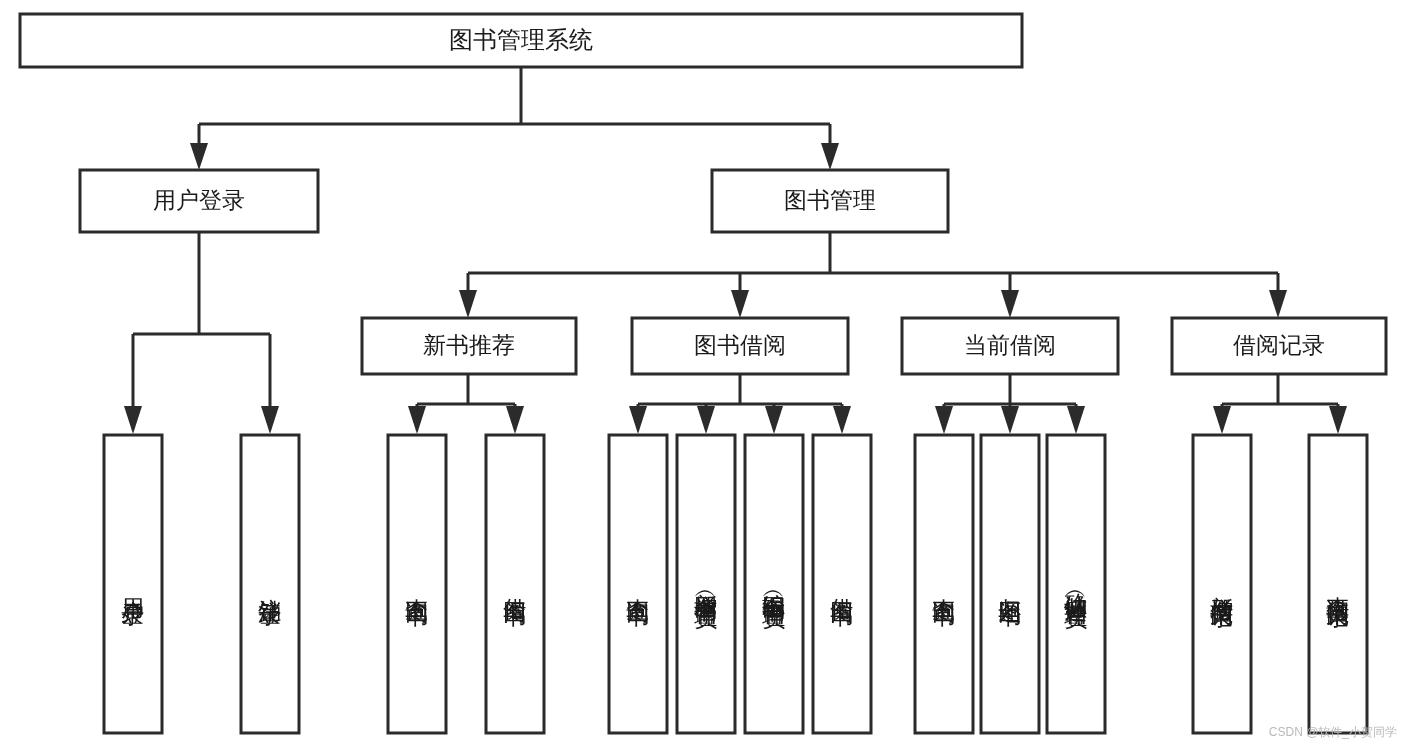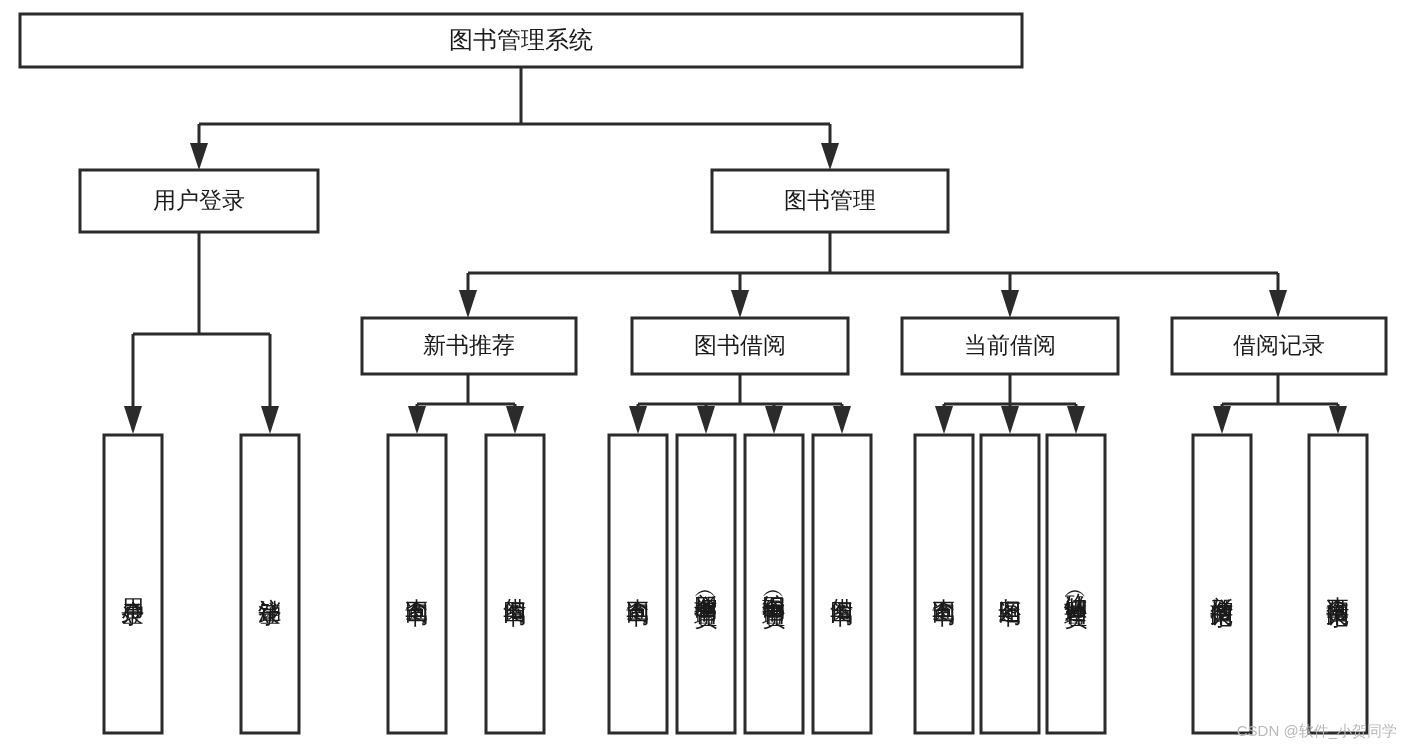--- a/index.html
+++ b/index.html
@@ -70,21 +70,21 @@
     align-items: center;
     justify-content: center;
     white-space: nowrap;
     user-select: none;
   }
   .watermark {
     position: absolute;
     right: 8px;
     bottom: 6px;
     font-family: "Liberation Sans", "DejaVu Sans", sans-serif;
-    font-size: 15px;
+    font-size: 12px;
     color: #b9b9b9;
     white-space: nowrap;
     user-select: none;
   }
 </style>
 </head>
 <body>
 
 <div id="diagram-root">
 

